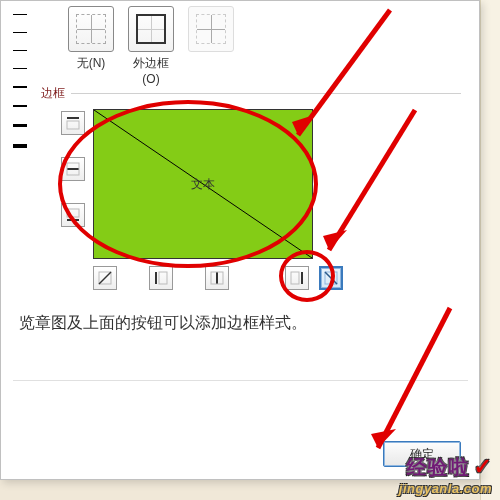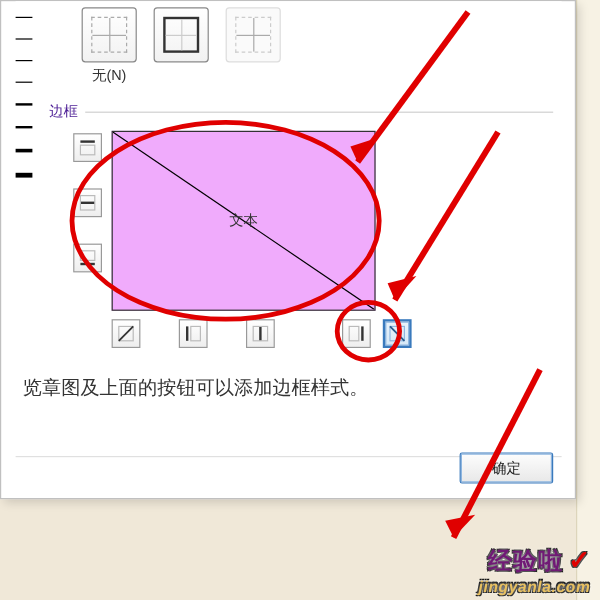--- a/index.html
+++ b/index.html
@@ -1,20 +1,20 @@
 <!DOCTYPE html>
 <html><head>
   <meta charset="utf-8">
   <style>
     * { box-sizing: border-box; margin: 0; padding: 0; font-family: "Microsoft YaHei", sans-serif; }
     body { background: #f0e8d8; width: 500px; height: 500px; overflow: hidden; position: relative; }
     .dialog {
       position: absolute;
       left: 0; top: 0;
-      width: 480px; height: 416px;
+      width: 480px; height: 480px;
       background: #ffffff;
       border: 1px solid #c0c0c0;
       box-shadow: 3px 3px 8px rgba(0,0,0,0.15);
     }
     .dialog-inner {
       position: absolute;
       left: 12px; top: 0;
       width: 455px; height: 380px;
       background: #fff;
       border-bottom: 1px solid #e0e0e0;
@@ -70,35 +70,35 @@
       display: flex; gap: 14px;
       font-size: 12px;
       color: #333;
     }
     .preset-labels span { width: 46px; text-align: center; }
 
     .section-label {
       position: absolute;
       left: 28px; top: 84px;
       font-size: 12px;
-      color: #4c1d95;
+      color: #7f1d1d;
     }
     .hr-line {
       position: absolute;
       left: 58px; top: 92px;
       width: 390px; height: 1px;
       background: #d0d0d0;
     }
 
     .preview-area {
       position: absolute;
       left: 80px; top: 108px;
       width: 220px; height: 150px;
       border: 1px solid #333;
-      background: #f0abfc;
+      background: #84cc16;
     }
     .preview-text {
       position: absolute;
       left: 50%; top: 50%;
       transform: translate(-50%,-50%);
       font-size: 12px; color: #333;
     }
     .diag-line {
       position: absolute;
       left: 0; top: 0; width: 100%; height: 100%;
@@ -218,20 +218,21 @@
       </div>
       <div class="preset-btn preset-outer">
         <div class="cell cell-outer"></div>
       </div>
       <div class="preset-btn" style="border-color:#ddd;background:#fafafa">
         <div class="cell cell-inner" style="border-color:#ccc"></div>
       </div>
     </div>
     <div class="preset-labels">
       <span>无(N)</span>
+      <span>外边框(O)</span>
     </div>
 
     <div class="section-label">边框</div>
     <div class="hr-line"></div>
 
     <div class="side-left-col">
       <div class="side-btn">
         <svg viewBox="0 0 14 14">
             <rect x="1" y="1" width="12" height="2" fill="#333"></rect>
             <rect x="1" y="5" width="12" height="8" fill="none" stroke="#bbb"></rect>

